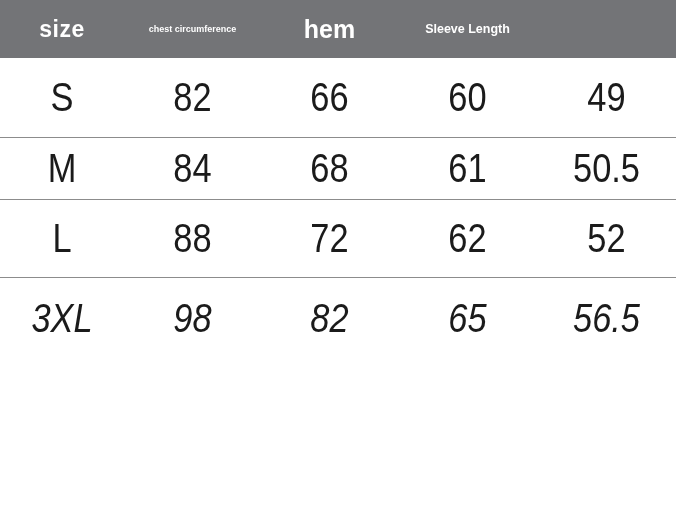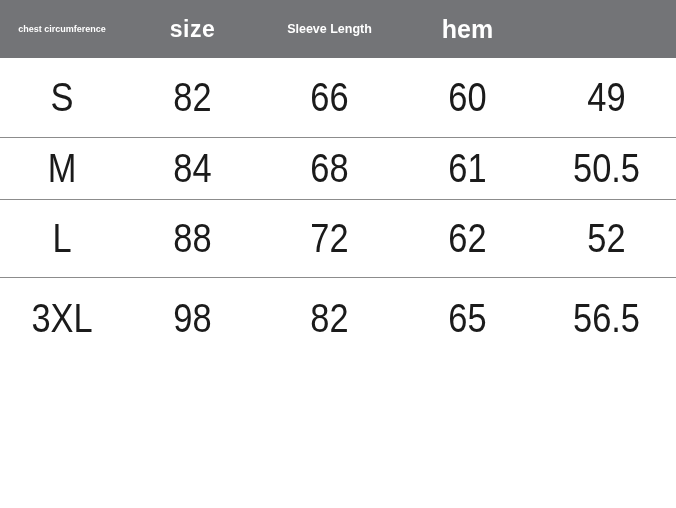--- a/index.html
+++ b/index.html
@@ -39,33 +39,33 @@
     color:var(--cell-text);
     font-size:40px;font-weight:400;
     transform:scaleX(0.86);
     transform-origin:50% 50%;
   }
   .r0{height:80px;}
   .r1{height:62px;}
   .r2{height:78px;}
   .r3{height:64px;}
   .r4{height:85px;}
-  .r5{height:81px;}
+  .r5{height:81px;font-style:italic;}
   .lined{border-bottom:1.5px solid var(--row-line);}
 </style>
 </head>
 <body>
 
 <div class="table">
 
   <div class="row header">
+    <div class="cell hd-size">size</div>
     <div class="cell hd-chest">chest circumference</div>
-    <div class="cell hd-size">size</div>
+    <div class="cell hd-hem">hem</div>
     <div class="cell hd-sleeve">Sleeve Length</div>
-    <div class="cell hd-hem">hem</div>
   </div>
 
   <div class="row body r0 lined">
     <div class="cell">S</div>
     <div class="cell">82</div>
     <div class="cell">66</div>
     <div class="cell">60</div>
     <div class="cell">49</div>
   </div>
 

